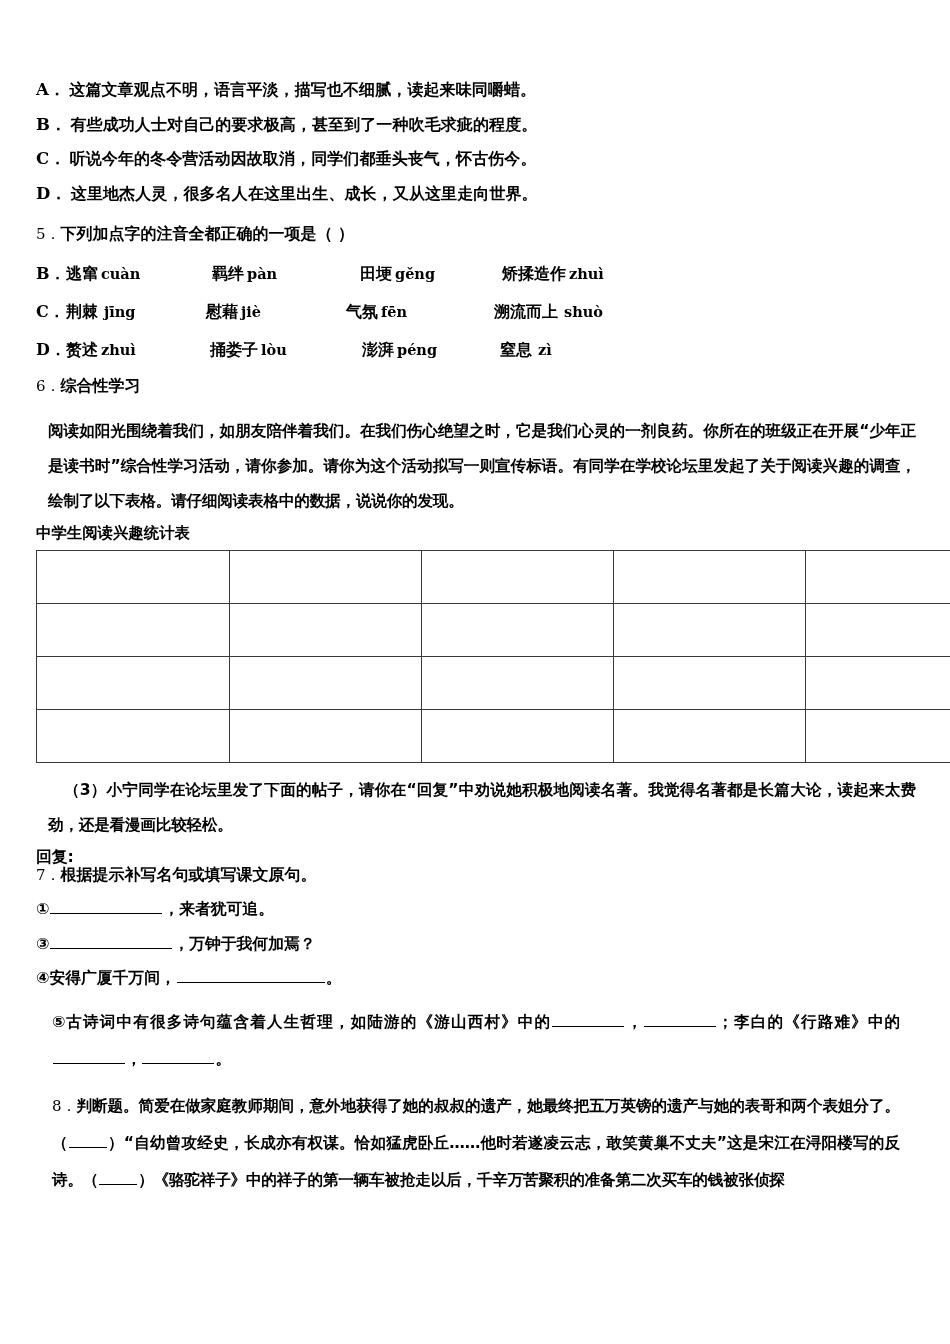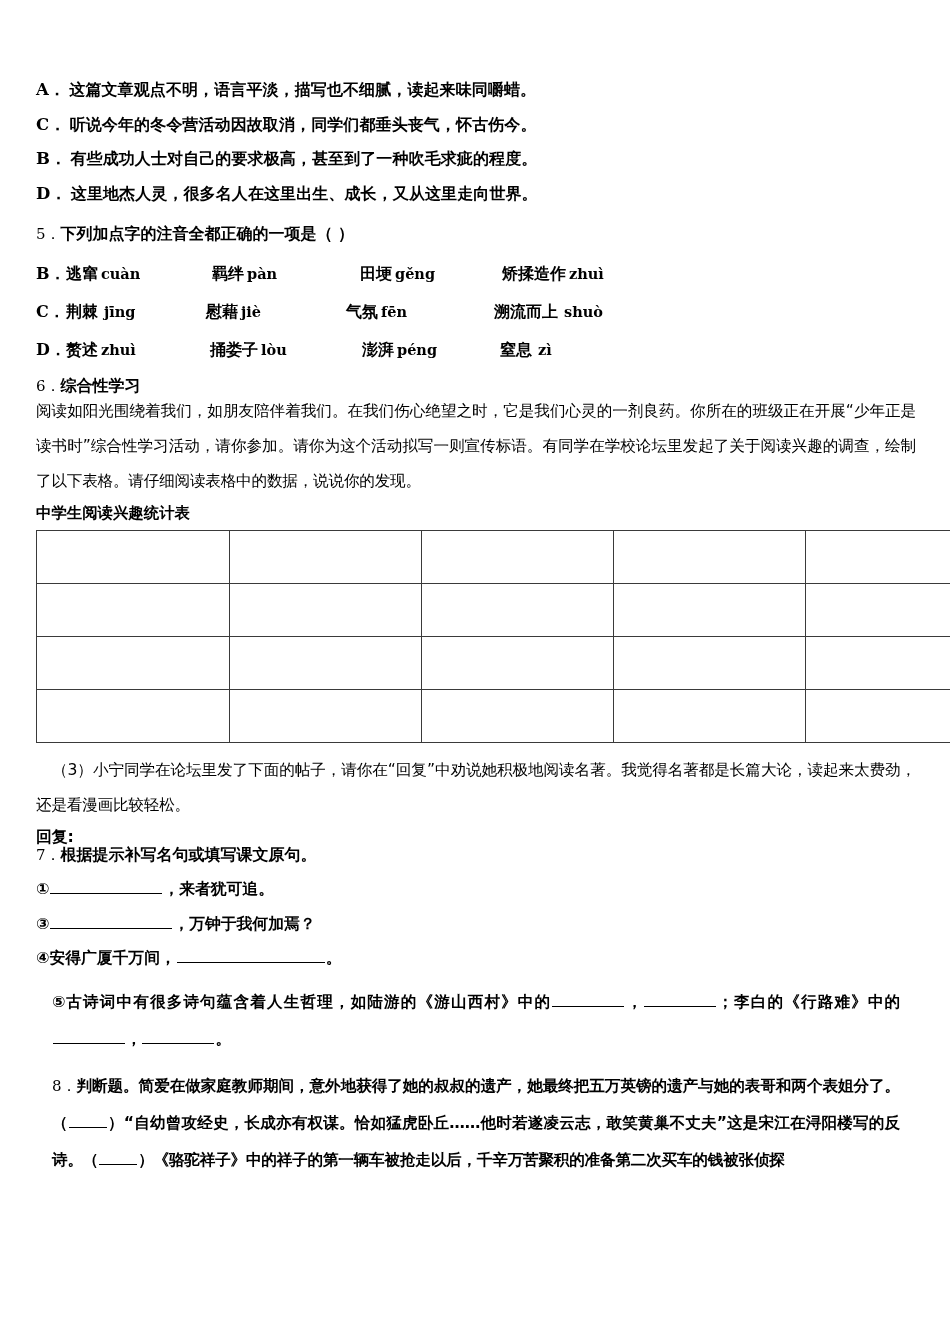--- a/index.html
+++ b/index.html
@@ -86,25 +86,25 @@
     font-family: "DejaVu Serif", "Liberation Serif", serif;
     font-weight: bold;
     font-size: 14.5px;
     margin-left: 3px;
   }
 
   
   .para {
     font-family: "DejaVu Sans", "Liberation Sans", sans-serif;
     font-size: 15.6px;
-    font-weight: 400;
+    font-weight: 700;
     line-height: 35px;
     text-align: justify;
     text-justify: inter-ideograph;
-    margin: 0 0 2px 0;
+    margin: 0 0 2px 12px;
     letter-spacing: -0.2px;
   }
 
   .caption {
     font-family: "DejaVu Sans", "Liberation Sans", sans-serif;
     font-size: 15.4px;
     font-weight: 600;
     margin: 4px 0 6px 0;
   }
 
@@ -164,24 +164,24 @@
 </head>
 <body>
 
 <div class="page">
   <div class="content">
 
     <div class="choice-line">
       <span class="choice-label">A．</span><span class="choice-text">这篇文章观点不明，语言平淡，描写也不细腻，读起来味同嚼蜡。</span>
     </div>
     <div class="choice-line">
+      <span class="choice-label">B．</span><span class="choice-text">有些成功人士对自己的要求极高，甚至到了一种吹毛求疵的程度。</span>
+    </div>
+    <div class="choice-line">
       <span class="choice-label">C．</span><span class="choice-text">听说今年的冬令营活动因故取消，同学们都垂头丧气，怀古伤今。</span>
-    </div>
-    <div class="choice-line">
-      <span class="choice-label">B．</span><span class="choice-text">有些成功人士对自己的要求极高，甚至到了一种吹毛求疵的程度。</span>
     </div>
     <div class="choice-line">
       <span class="choice-label">D．</span><span class="choice-text">这里地杰人灵，很多名人在这里出生、成长，又从这里走向世界。</span>
     </div>
 
     <div class="spacer-6"></div>
 
     <div class="q-stem">
       <span class="q-num">5．</span><span>下列加点字的注音全都正确的一项是（        ）</span>
     </div>
@@ -192,21 +192,21 @@
     </div>
 
     <div class="pinyin-row">
       <span class="opt-letter">C．</span><span class="py-item" style="width:140px"><span>荆棘</span><span class="py" style="margin-left:6px">jīng</span></span><span class="py-item" style="width:140px"><span>慰藉</span><span class="py">jiè</span></span><span class="py-item" style="width:148px"><span>气氛</span><span class="py">fēn</span></span><span class="py-item"><span>溯流而上</span><span class="py" style="margin-left:6px">shuò</span></span>
     </div>
 
     <div class="pinyin-row">
       <span class="opt-letter">D．</span><span class="py-item" style="width:144px"><span>赘述</span><span class="py">zhuì</span></span><span class="py-item" style="width:152px"><span>捅娄子</span><span class="py">lòu</span></span><span class="py-item" style="width:138px"><span>澎湃</span><span class="py">péng</span></span><span class="py-item"><span>窒息</span><span class="py" style="margin-left:6px">zì</span></span>
     </div>
 
-    <div class="q-stem" style="margin-bottom:0">
+    <div class="q-stem" style="margin-bottom:20px">
       <span class="q-num">6．</span><span>综合性学习</span>
     </div>
 
     <p class="para">阅读如阳光围绕着我们，如朋友陪伴着我们。在我们伤心绝望之时，它是我们心灵的一剂良药。你所在的班级正在开展“少年正是读书时”综合性学习活动，请你参加。请你为这个活动拟写一则宣传标语。有同学在学校论坛里发起了关于阅读兴趣的调查，绘制了以下表格。请仔细阅读表格中的数据，说说你的发现。</p>
 
     <div class="caption">中学生阅读兴趣统计表</div>
 
     <table class="stats">
       <tbody>
           <tr>

